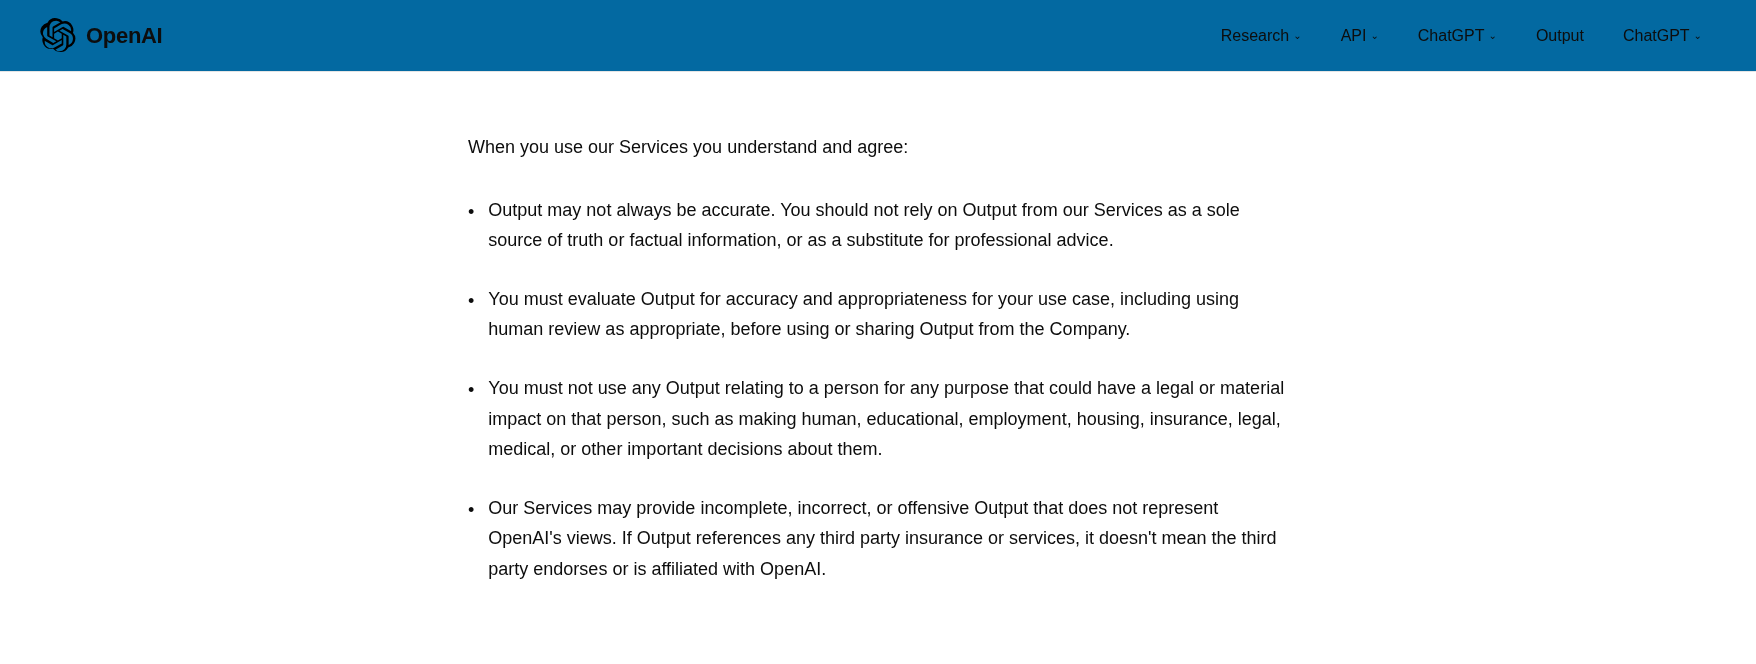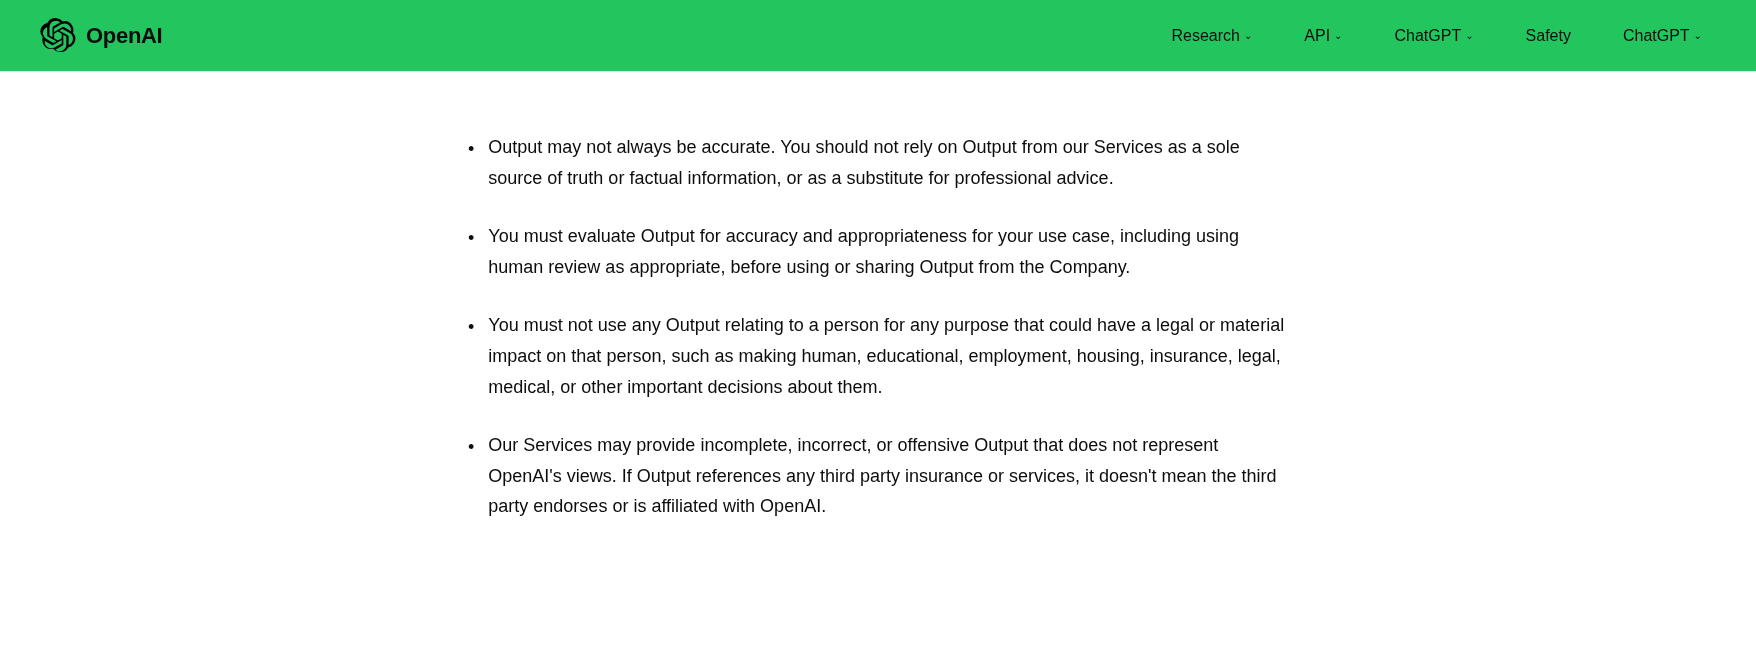--- a/index.html
+++ b/index.html
@@ -15,21 +15,21 @@
       font-size: 18px;
       line-height: 1.6;
     }
 
     header {
       display: flex;
       align-items: center;
       padding: 0 40px;
       height: 72px;
       border-bottom: 1px solid #e5e5e5;
-      background: #22c55e;
+      background: #0369a1;
     }
 
     .logo-area {
       display: flex;
       align-items: center;
       gap: 10px;
       text-decoration: none;
       color: #0d0d0d;
       font-size: 22px;
       font-weight: 700;
@@ -38,21 +38,21 @@
     }
 
     .logo-icon {
       width: 36px;
       height: 36px;
     }
 
     nav {
       display: flex;
       align-items: flex-start;
-      gap: 24px;
+      gap: 11px;
     }
 
     .nav-item {
       display: flex;
       align-items: center;
       gap: 4px;
       padding: 8px 14px;
       font-size: 16px;
       font-weight: 400;
       color: #0d0d0d;
@@ -125,30 +125,31 @@
     </a>
     <a class="nav-item" href="#">
       <span>API</span>
       <span class="nav-chevron">⌄</span>
     </a>
     <a class="nav-item" href="#">
       <span>ChatGPT</span>
       <span class="nav-chevron">⌄</span>
     </a>
     <a class="nav-item" href="#">
-      <span>Safety</span>
+      <span>Output</span>
     </a>
     <a class="nav-item" href="#">
       <span>ChatGPT</span>
       <span class="nav-chevron">⌄</span>
     </a>
   </nav>
 </header>
 
 <main>
+  <p class="intro-text">When you use our Services you understand and agree:</p>
 
   <ul class="content-list">
     <li>
       <span class="bullet">•</span>
       <span>Output may not always be accurate. You should not rely on Output from our Services as a sole source of truth or factual information, or as a substitute for professional advice.</span>
     </li>
     <li>
       <span class="bullet">•</span>
       <span>You must evaluate Output for accuracy and appropriateness for your use case, including using human review as appropriate, before using or sharing Output from the Company.</span>
     </li>

